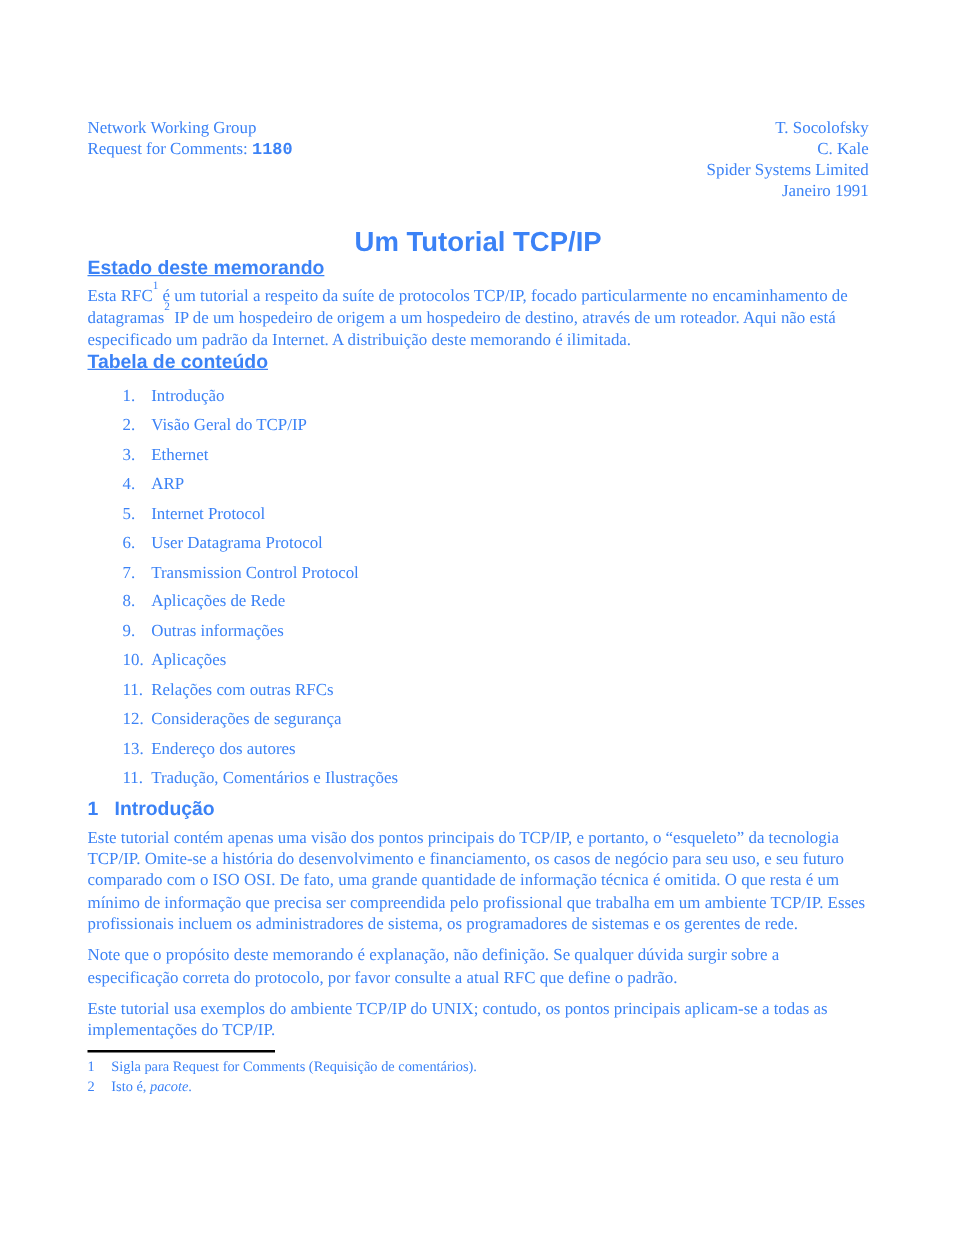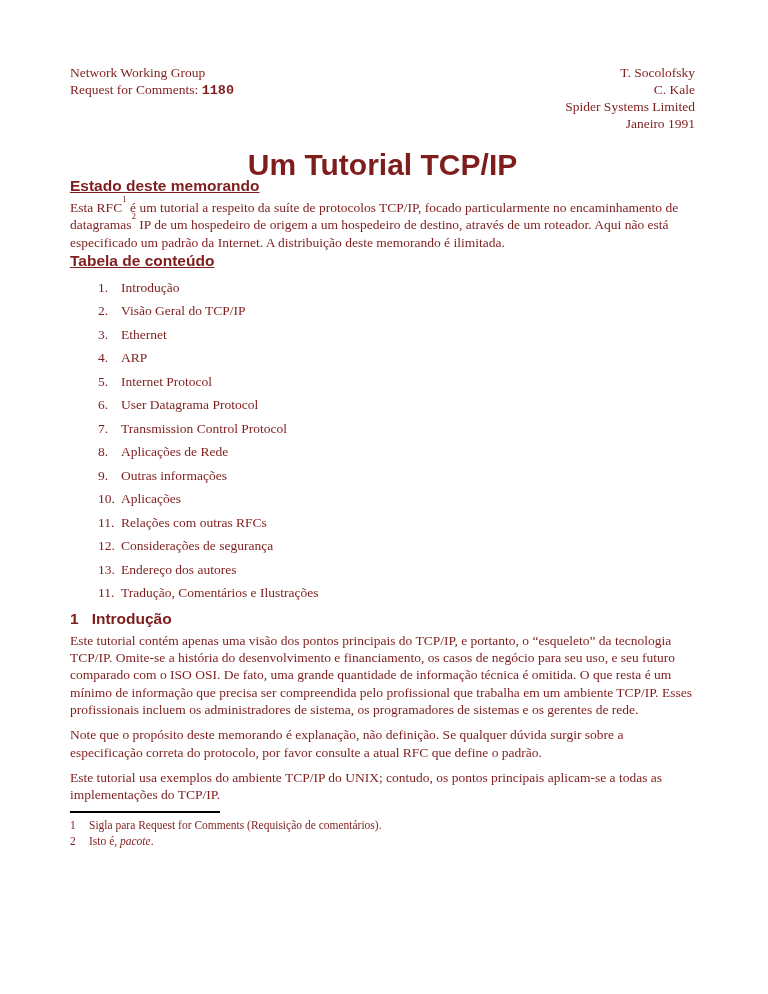--- a/index.html
+++ b/index.html
@@ -2,36 +2,36 @@
 <html><head>
 <meta charset="utf-8">
 <style>
   html, body { margin: 0; padding: 0; background: #ffffff; }
   .page {
     position: relative;
     width: 768px;
     height: 994px;
     box-sizing: border-box;
     background: #ffffff;
-    color: #7f1d1d;
-    padding: 64px 73px 0 70px;
+    color: #3b82f6;
+    padding: 93px 73px 0 70px;
     overflow: hidden;
     font-family: "Liberation Serif", serif;
   }
   .doc-header {
     display: flex;
     justify-content: space-between;
     font-size: 13.5px;
     line-height: 17px;
   }
   .doc-header .right { text-align: right; }
   .bold { font-weight: bold; font-family: Liberation Mono, monospace; }
   h1.doc-title {
     font-family: "Liberation Sans", sans-serif;
-    font-size: 30px;
+    font-size: 22px;
     line-height: 23px;
     font-weight: bold;
     text-align: center;
     margin: 21px 0 0 0;
   }
   h2.sec-heading {
     font-family: "Liberation Sans", sans-serif;
     font-size: 15.5px;
     line-height: 19px;
     font-weight: bold;

